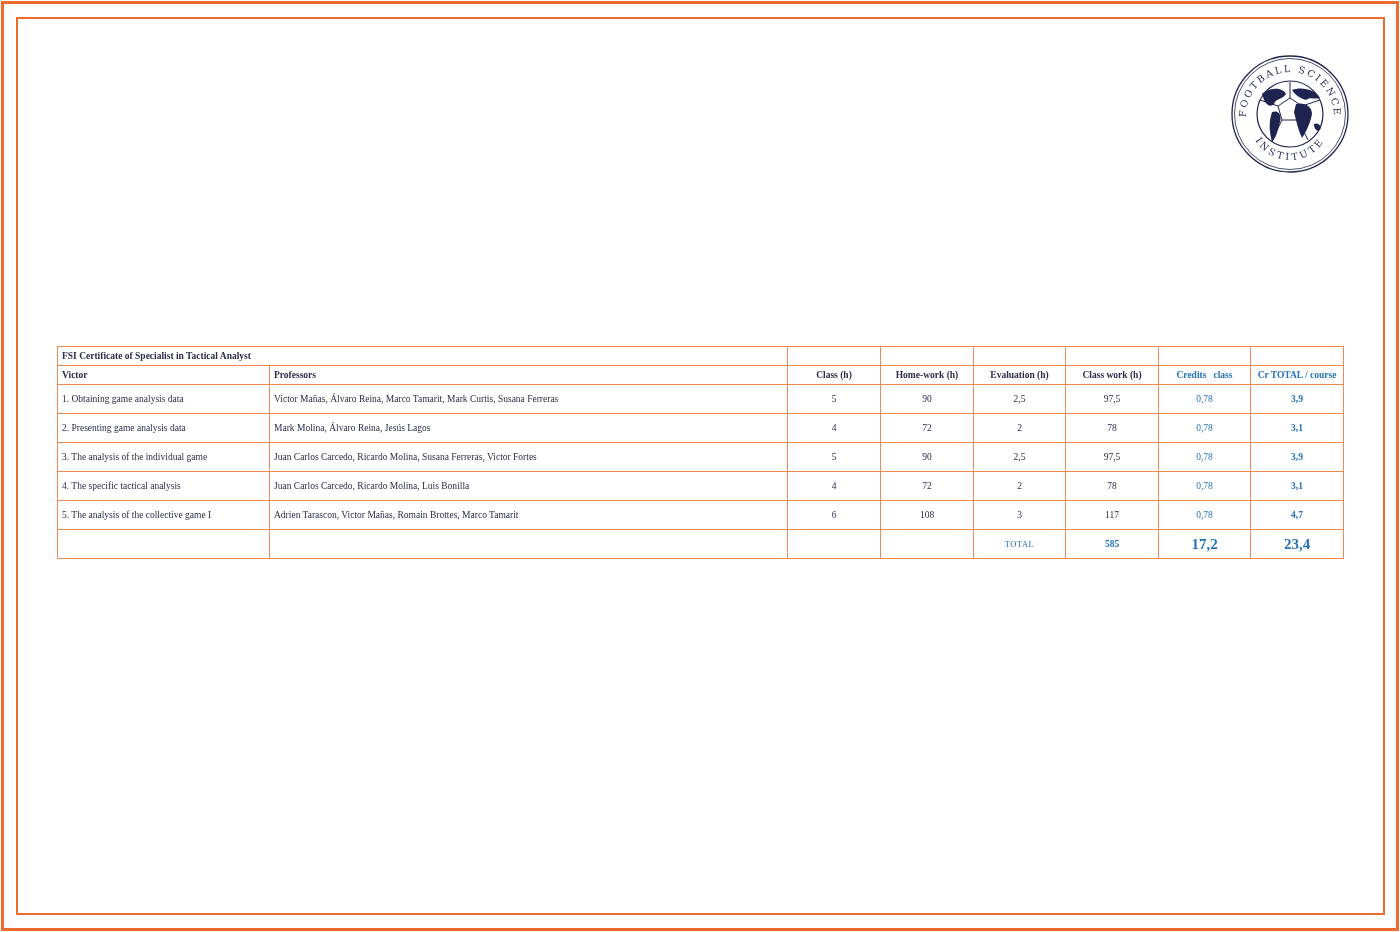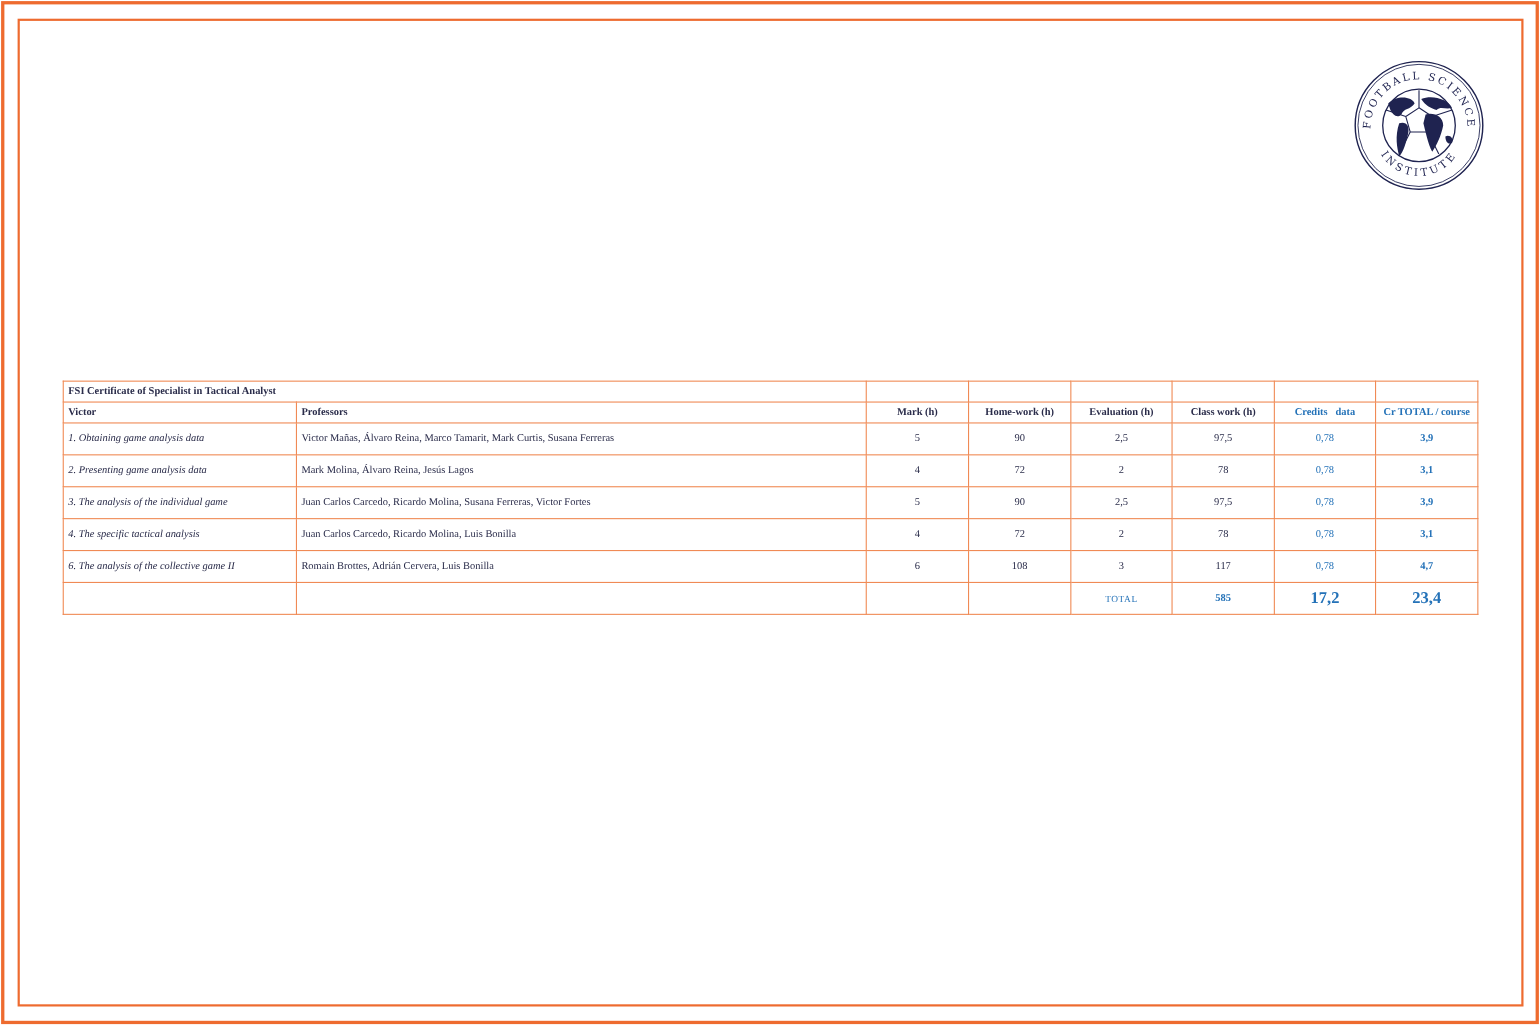--- a/index.html
+++ b/index.html
@@ -30,21 +30,21 @@
     padding: 0 4px;
     white-space: nowrap; overflow: hidden;
     font-family: "Liberation Serif", "DejaVu Serif", serif;
     color: #2a2c4a;
   }
   tr.title-row td { height: 18px; font-weight: bold; }
   tr.head-row td { height: 18px; font-weight: bold; }
   tr.data-row td { height: 28px; }
   tr.total-row td { height: 28px; }
   td.c { text-align: center; }
-  td.course { font-style: italic; }
+  td.course { }
   .blue { color: #2472b8 !important; }
   .blue-bold { color: #2472b8 !important; font-weight: bold; }
   .big { font-size: 15px !important; font-weight: bold; color: #2472b8 !important; }
   .total-label { font-size: 8.5px !important; color: #2472b8 !important; letter-spacing: 0.5px; margin-top: 44px; }
 </style>
 </head>
 <body>
 
 <div class="outer-frame"></div>
 <div class="inner-frame"></div>
@@ -97,25 +97,25 @@
     <td></td>
         <td></td>
     <td></td>
         <td></td>
     <td></td>
         <td></td>
   </tr>
   <tr class="head-row">
     <td>Victor</td>
     <td>Professors</td>
-    <td class="c">Mark (h)</td>
+    <td class="c">Class (h)</td>
     <td class="c">Home-work (h)</td>
     <td class="c">Evaluation (h)</td>
     <td class="c">Class work (h)</td>
-    <td class="c blue-bold" style="white-space:pre">Credits   data</td>
+    <td class="c blue-bold" style="white-space:pre">Credits   class</td>
     <td class="c blue-bold">Cr TOTAL / course</td>
   </tr>
 
   <tr class="data-row">
     <td class="course">1. Obtaining game analysis data</td>
     <td>Victor Mañas, Álvaro Reina, Marco Tamarit, Mark Curtis, Susana Ferreras</td>
     <td class="c">5</td>
     <td class="c">90</td>
     <td class="c">2,5</td>
     <td class="c">97,5</td>
@@ -146,22 +146,22 @@
     <td class="course">4. The specific tactical analysis</td>
     <td>Juan Carlos Carcedo, Ricardo Molina, Luis Bonilla</td>
     <td class="c">4</td>
     <td class="c">72</td>
     <td class="c">2</td>
     <td class="c">78</td>
     <td class="c blue">0,78</td>
     <td class="c blue-bold">3,1</td>
   </tr>
   <tr class="data-row">
-    <td class="course">6. The analysis of the collective game II</td>
-    <td>Romain Brottes, Adrián Cervera, Luis Bonilla</td>
+    <td class="course">5. The analysis of the collective game I</td>
+    <td>Adrien Tarascon, Victor Mañas, Romain Brottes, Marco Tamarit</td>
     <td class="c">6</td>
     <td class="c">108</td>
     <td class="c">3</td>
     <td class="c">117</td>
     <td class="c blue">0,78</td>
     <td class="c blue-bold">4,7</td>
   </tr>
 
   <tr class="total-row">
     <td></td>

